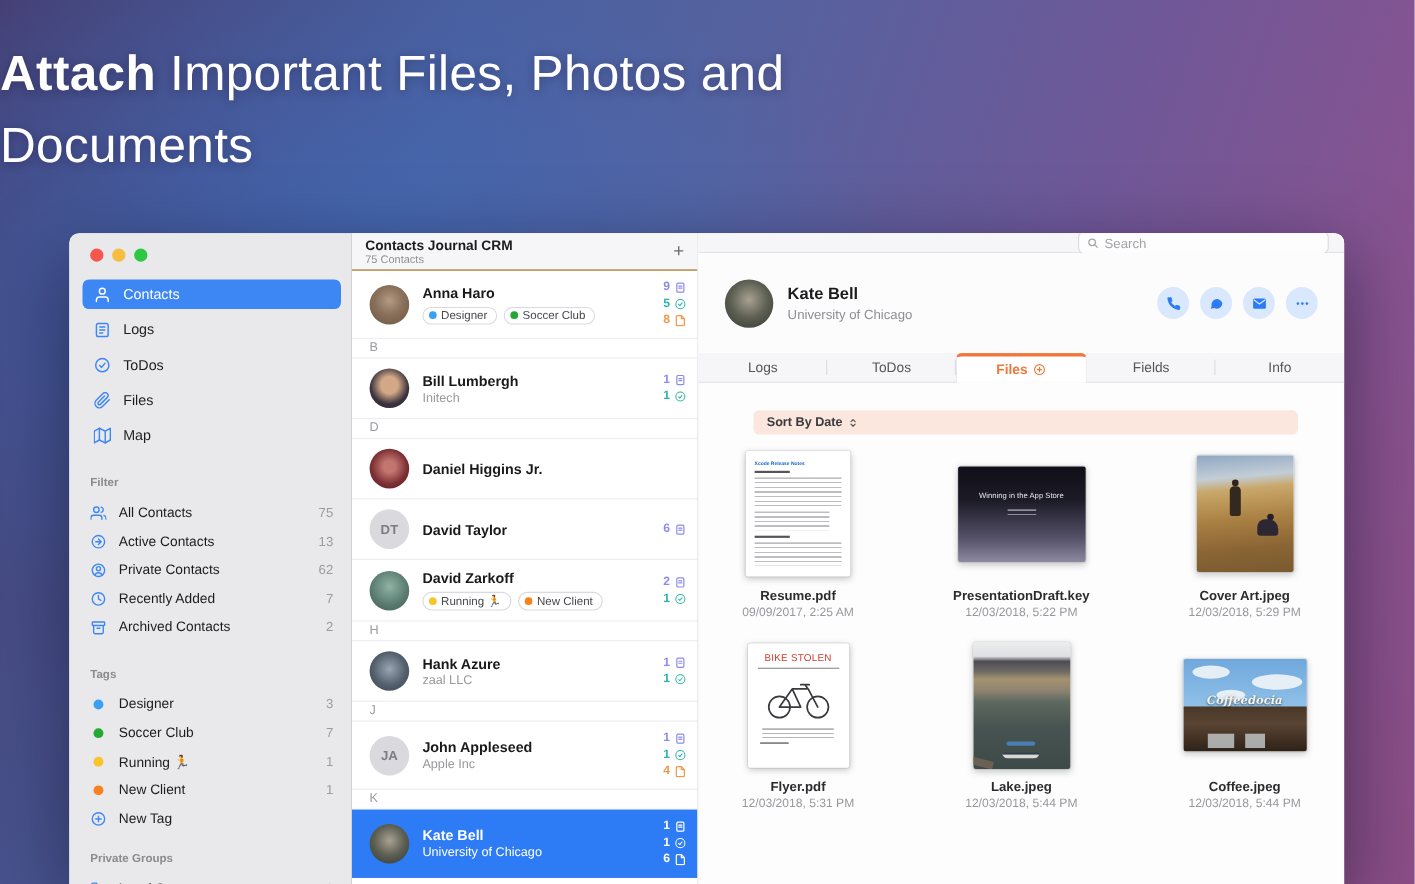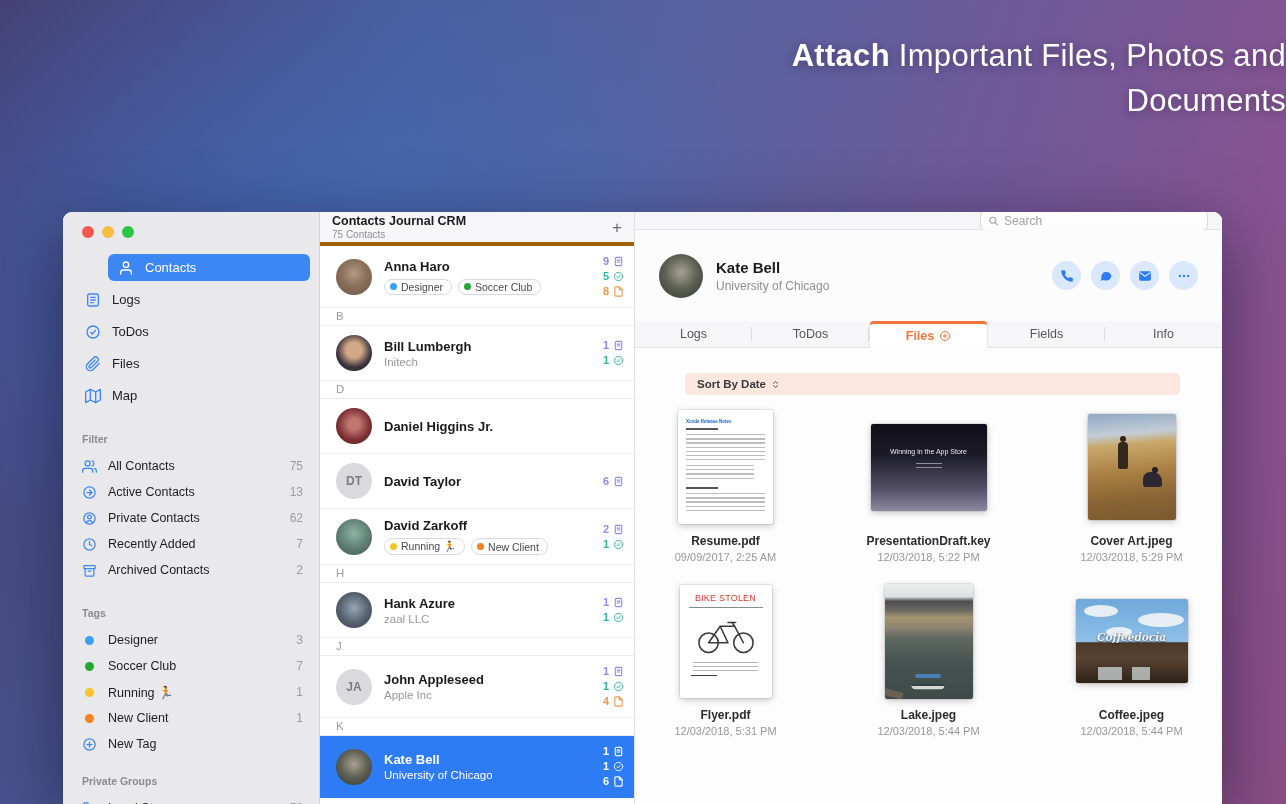--- a/index.html
+++ b/index.html
@@ -7,55 +7,55 @@
   body {
     font-family:"Liberation Sans","DejaVu Sans",sans-serif;
     background:
       radial-gradient(900px 520px at 20% 32%, rgba(62,112,195,.55), transparent 62%),
       linear-gradient(108deg,#453e72 0%,#4a5f9e 28%,#55629f 45%,#6f5898 68%,#885390 88%,#8b4e85 100%);
     position:relative;
   }
   svg { display:block; }
 
   
-  .hero { position:absolute; top:34px; left:0; width:100%; text-align:right;
-    color:#fff; font-size:31px; line-height:1.45; letter-spacing:.3px;
+  .hero { position:absolute; top:34px; left:0; width:100%; text-align:left;
+    color:#fff; font-size:45px; line-height:1.45; letter-spacing:.3px;
     text-shadow:0 2px 9px rgba(25,15,50,.35); }
   .hero b { font-weight:700; }
 
   
   .win { position:absolute; left:63px; top:212px; width:1159px; height:592px;
     border-radius:9px 9px 0 0; overflow:hidden; display:flex;
     box-shadow:0 22px 70px rgba(10,5,30,.5); background:#fff; }
 
   
   .side { width:257px; background:#e9e9ec; border-right:1px solid #d4d4d8;
     padding:14px 9px 0 12px; flex:none; }
   .lights { display:flex; gap:8px; padding-left:7px; }
   .light { width:12px; height:12px; border-radius:50%; }
   .l-red{background:#f5574e;} .l-yellow{background:#f6bd3e;} .l-green{background:#2ec742;}
   .nav { margin-top:16px; }
   .nitem { height:27px; border-radius:6px; display:flex; align-items:center; gap:11px;
     padding:0 10px; font-size:13px; color:#1d1d1f; margin-bottom:5px; cursor:default; }
   .nitem .ic { color:#3d87f5; }
-  .nitem.sel { background:#3d87f5; color:#fff;margin-left:33px; }
+  .nitem.sel { background:#3d87f5; color:#fff; }
   .nitem.sel .ic { color:#fff; }
   .shead { font-size:10.5px; font-weight:700; color:#8a8a8f; padding-left:7px; margin:24px 0 8px; }
   .sitem { height:26px; display:flex; align-items:center; gap:11px; padding:0 7px;
     font-size:12.5px; color:#1d1d1f; }
   .sitem .ic { color:#3d87f5; }
   .sitem .cnt-g { margin-left:auto; color:#9b9ba1; font-size:12px; }
   .dot { width:9px; height:9px; border-radius:50%; flex:none; margin:0 3px; }
   .c-designer{background:#3aa0f4;} .c-soccer{background:#23a832;}
   .c-running{background:#f7c52b;} .c-newclient{background:#f5821f;}
 
   
   .listcol { width:315px; background:#fff; border-right:1px solid #e0e0e3; flex:none;
     display:flex; flex-direction:column; overflow:hidden; }
-  .lhead { height:34px; background:#f6f6f8; border-bottom:4px solid #a16207;
+  .lhead { height:34px; background:#f6f6f8; border-bottom:1px solid #a16207;
     display:flex; align-items:center; padding:0 12px; flex:none; }
   .lhead .t1 { font-size:12.5px; font-weight:700; color:#1c1c1e; }
   .lhead .t2 { font-size:10px; color:#8f8f94; margin-top:1px; }
   .addbtn { margin-left:auto; font-size:17px; color:#6b6b70; line-height:1; }
   .crow { display:flex; align-items:center; gap:12px; padding:9px 10px 9px 16px;
     border-bottom:1px solid #ededf0; min-height:50px; }
   .avatar { width:36px; height:36px; border-radius:50%; flex:none; }
   .av-init { background:#d9d9de; color:#7c7c82; display:flex; align-items:center;
     justify-content:center; font-size:12px; font-weight:600; }
   .av-anna{background:radial-gradient(circle at 50% 40%,#b59a83 0%,#8a715c 45%,#6b543f 100%);}

